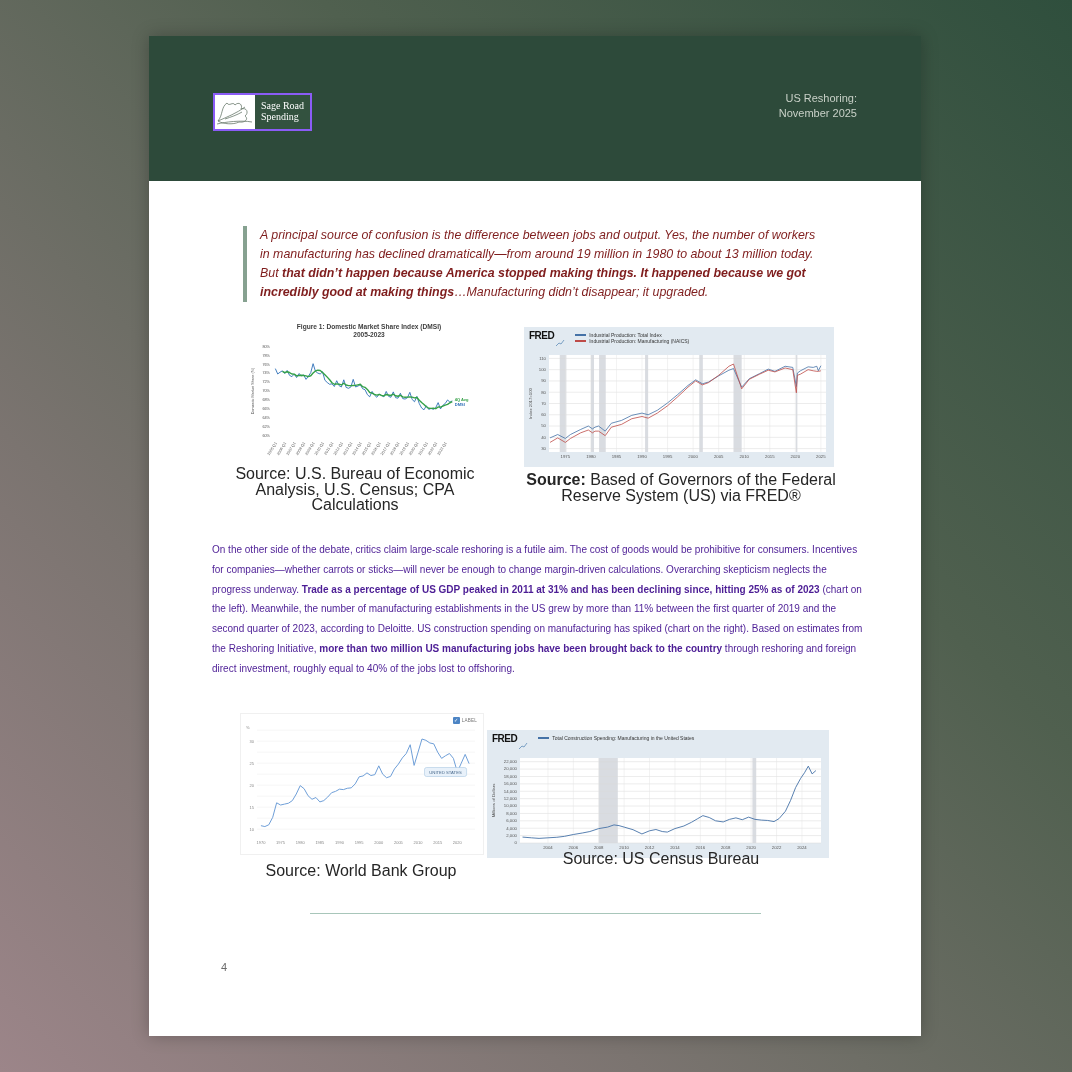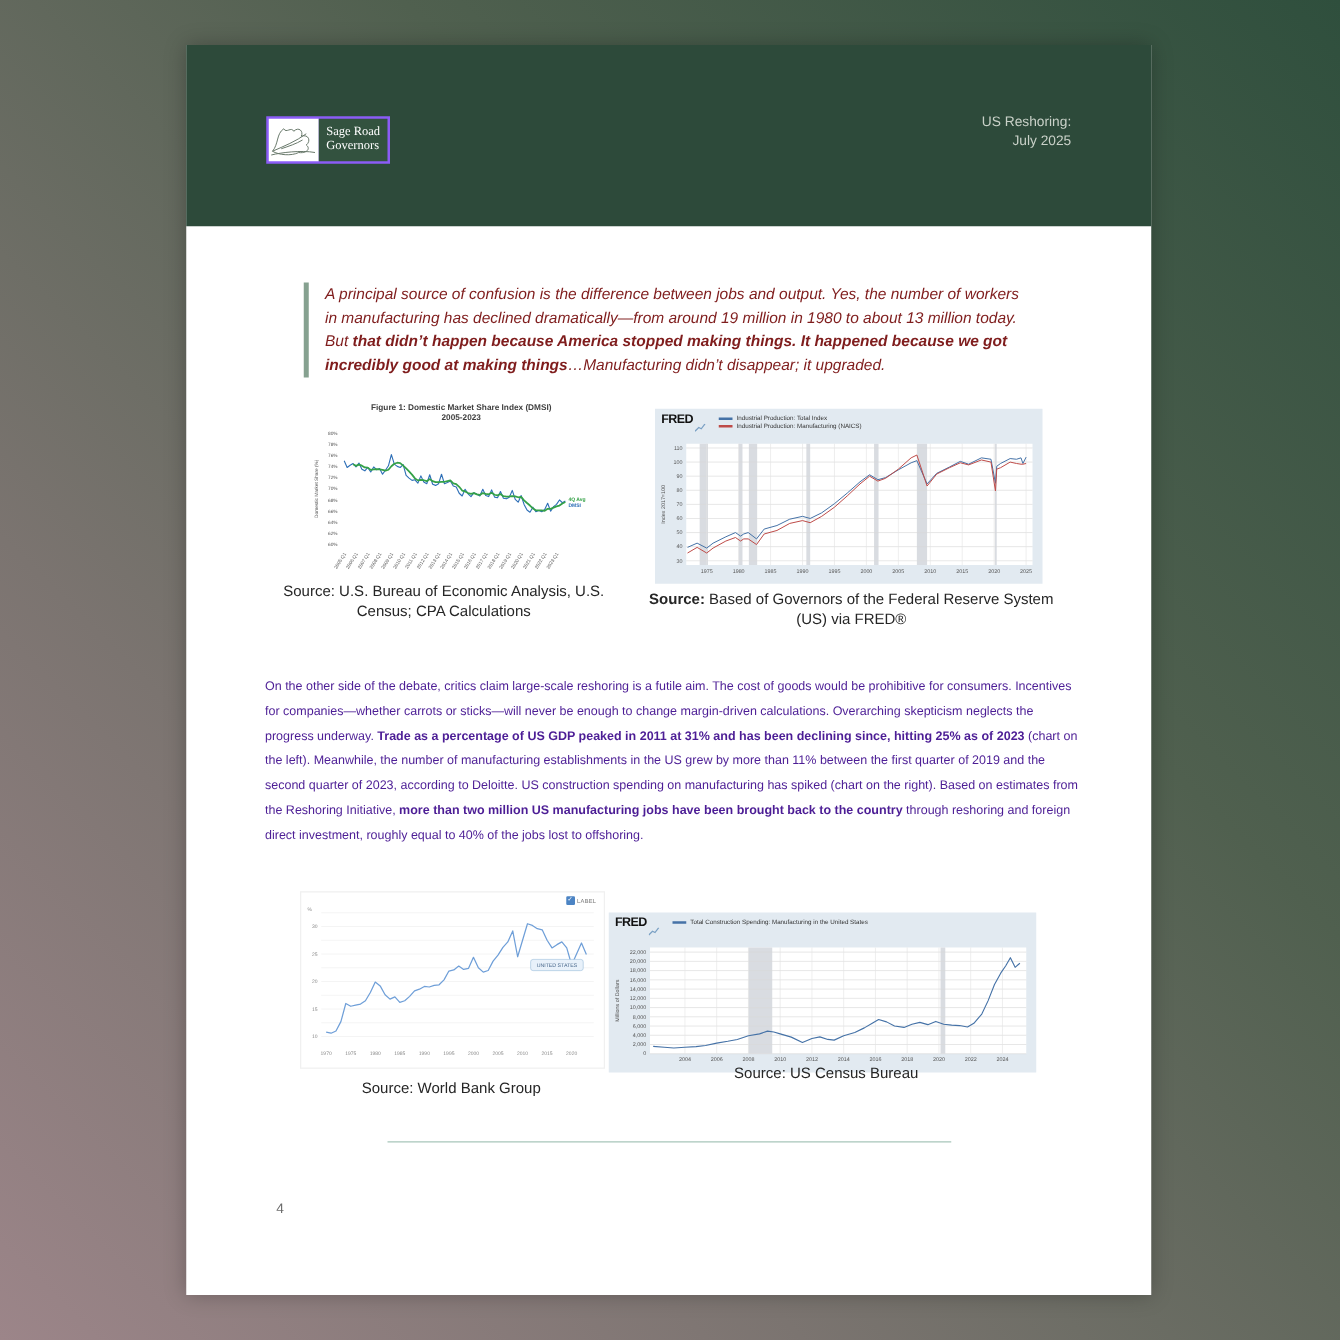--- a/index.html
+++ b/index.html
@@ -17,21 +17,21 @@
   .logo{position:absolute;left:64px;top:57px;display:flex;background:#8b5cf6;padding:2px;align-items:stretch;}
   .logo-leaf{width:40px;height:34px;background:#fff;display:block;}
   .logo-green{background:#33523f;color:#fff;font-family:"Liberation Serif",serif;
     font-size:10px;line-height:11px;padding:5px 6px 4px 6px;white-space:nowrap;}
   .hdr-right{position:absolute;right:64px;top:55px;text-align:right;color:#c9d1c8;
     font-size:11px;line-height:15px;}
   .quote-wrap{position:absolute;left:94px;top:190px;width:576px;display:flex;}
   .quote-bar{width:4px;background:#86a190;flex:0 0 4px;}
   .quote-text{margin-left:13px;font-size:12.4px;line-height:19px;font-style:italic;color:#7f1d1d;}
   .para{position:absolute;left:63px;top:494px;width:651px;font-size:10px;line-height:19.8px;color:#4c1d95;}
-  .caption{position:absolute;text-align:center;font-size:12px;line-height:15.5px;color:#262626;}
+  .caption{position:absolute;text-align:center;font-size:16px;line-height:15.5px;color:#262626;}
   .cap1{left:72px;top:430px;width:268px;}
   .cap2{left:361px;top:436px;width:342px;}
   .cap3{left:102px;top:827px;width:220px;}
   .cap4{left:392px;top:815px;width:240px;}
   .fig-dmsi{position:absolute;left:100px;top:287px;width:240px;}
   .dmsi-title{text-align:center;font-size:6.6px;line-height:8px;font-weight:bold;color:#3f3f3f;margin-bottom:1px;}
   .fred-box{position:absolute;background:#e2eaf1;padding:3px;}
   .fred1{left:375px;top:291px;width:304px;}
   .fred2{left:338px;top:694px;width:336px;}
   .fred-head{display:flex;align-items:flex-start;margin:1px 0 1px 2px;}
@@ -62,26 +62,26 @@
           <g fill="none" stroke="#6a7a6c" stroke-width="0.8">
             <path d="M3 26 C8 20, 6 12, 12 8 C14 12, 18 6, 20 10 C24 6, 28 10, 26 14 C32 12, 34 18, 30 21 C34 24, 30 28, 24 27 C18 30, 8 29, 3 26 Z"></path>
             <path d="M3 26 C12 22, 22 18, 30 12"></path>
             <path d="M10 24 C16 22, 22 20, 27 17"></path>
             <path d="M2 29 C10 27, 26 25, 37 27"></path>
           </g>
         </svg>
       </span>
       <span class="logo-green">
         <span>Sage Road</span><br>
-        <span>Governors</span>
+        <span>Spending</span>
       </span>
     </div>
     <div class="hdr-right">
       <div>US Reshoring:</div>
-      <div>July 2025</div>
+      <div>November 2025</div>
     </div>
   </div>
 
   <div class="quote-wrap">
     <div class="quote-bar"></div>
     <div class="quote-text"><span>A principal source of confusion is the difference between jobs and output. Yes, the number of workers in manufacturing has declined dramatically—from around 19 million in 1980 to about 13 million today. But </span><span style="font-weight: 700;">that didn’t happen because America stopped making things. It happened because we got incredibly good at making things</span><span>…Manufacturing didn’t disappear; it upgraded.</span></div>
   </div>
 
   <div class="fig-dmsi">
     <div class="dmsi-title">

